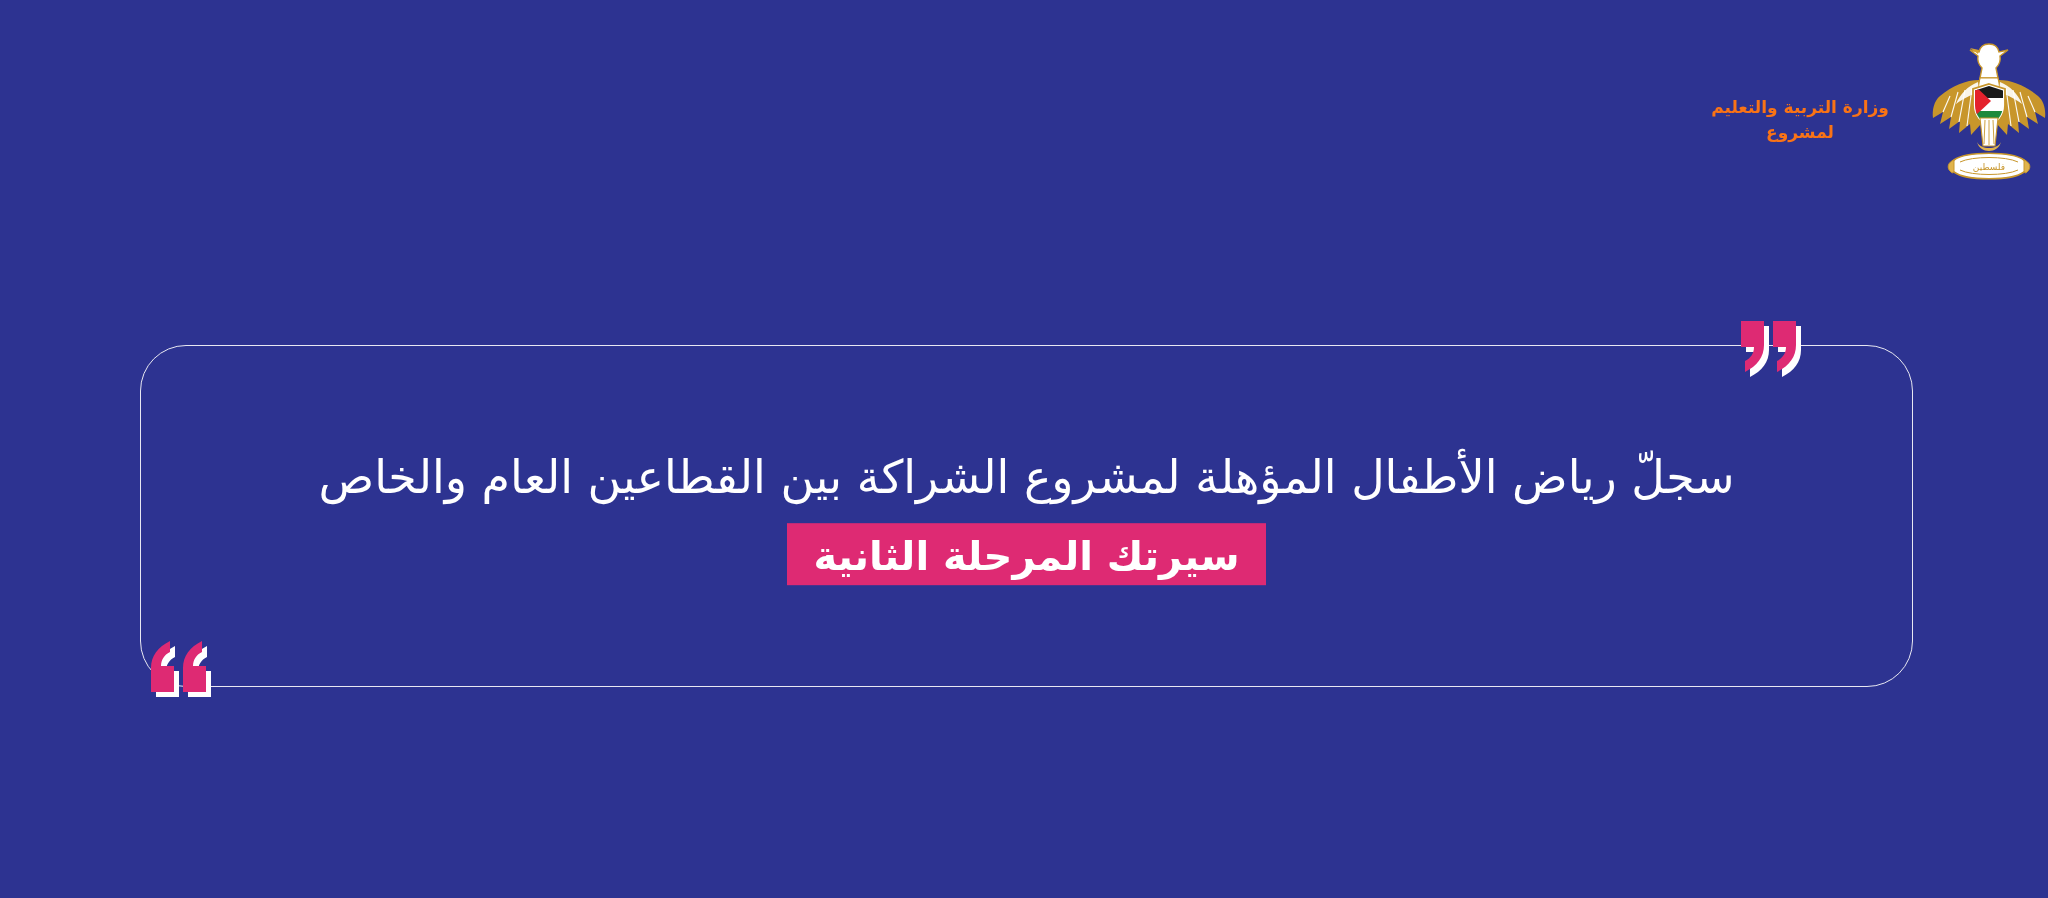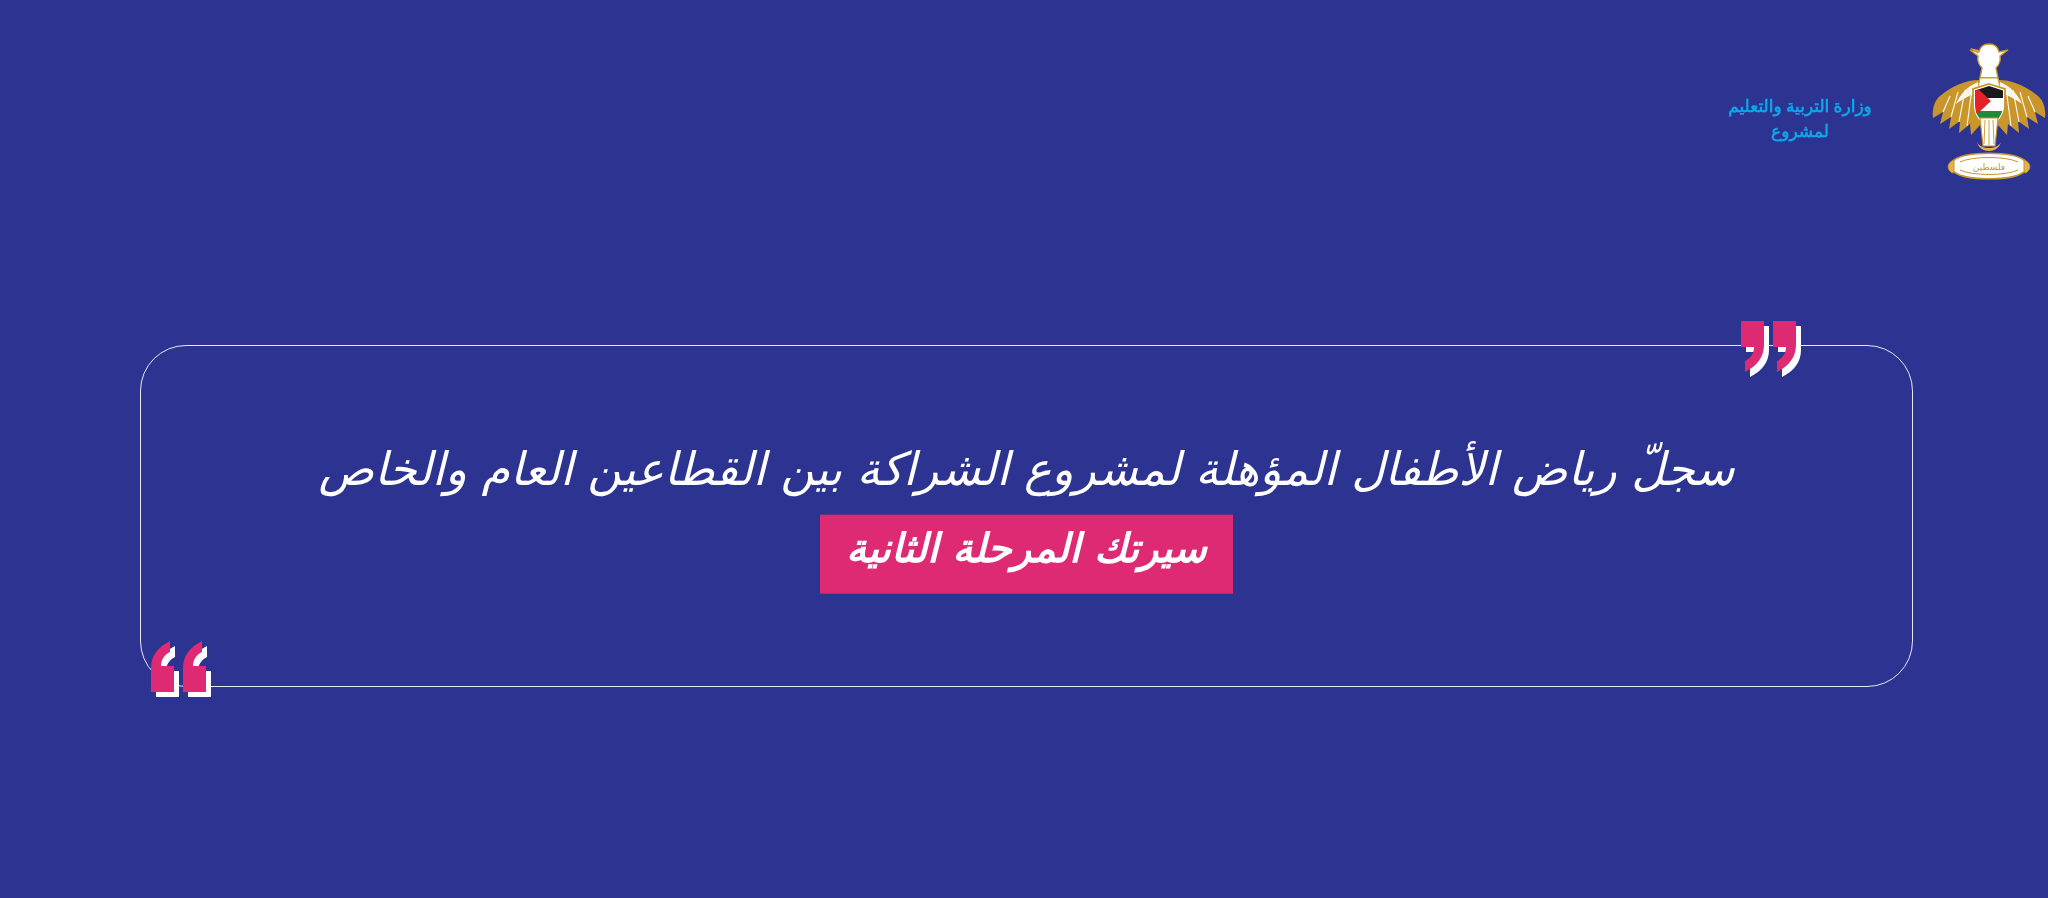--- a/index.html
+++ b/index.html
@@ -20,40 +20,38 @@
     display:flex;
     align-items:center;
   }
   .emblem{
     width:118px;
     height:152px;
     display:block;
   }
   .ministry-name{
     margin-top:12px;
-    color:#0ea5e9;
+    color:#f97316;
     font-size:17px;
     font-weight:bold;
     line-height:1.45;
     text-align:center;
     letter-spacing:0.2px;
     width:260px;
-    font-family:Liberation Serif, serif;
   }
 
   
   .quote-frame{
     position:absolute;
     left:140px;
     top:345px;
     width:1773px;
     height:342px;
     border:1.4px solid #E8E8F2;
     border-radius:46px;
-    font-style:italic;
   }
 
   .quote-body{
     position:absolute;
     left:0; right:0;
     top:50%;
     transform:translateY(-50%);
     padding:0 70px;
     text-align:center;
   }
@@ -80,21 +78,21 @@
     margin-top:14px;
     display:flex;
     justify-content:center;
   }
   .badge{
     background:#DE2A73;
     color:#FFFFFF;
     font-size:40px;
     font-weight:bold;
     line-height:1.0;
-    padding:13px 26px 26px 26px;
+    padding:13px 26px 9px 26px;
     direction:rtl;
     white-space:nowrap;
     text-align:center;
   }
 
   
   .qmark{
     position:absolute;
     width:74px;
     height:74px;

